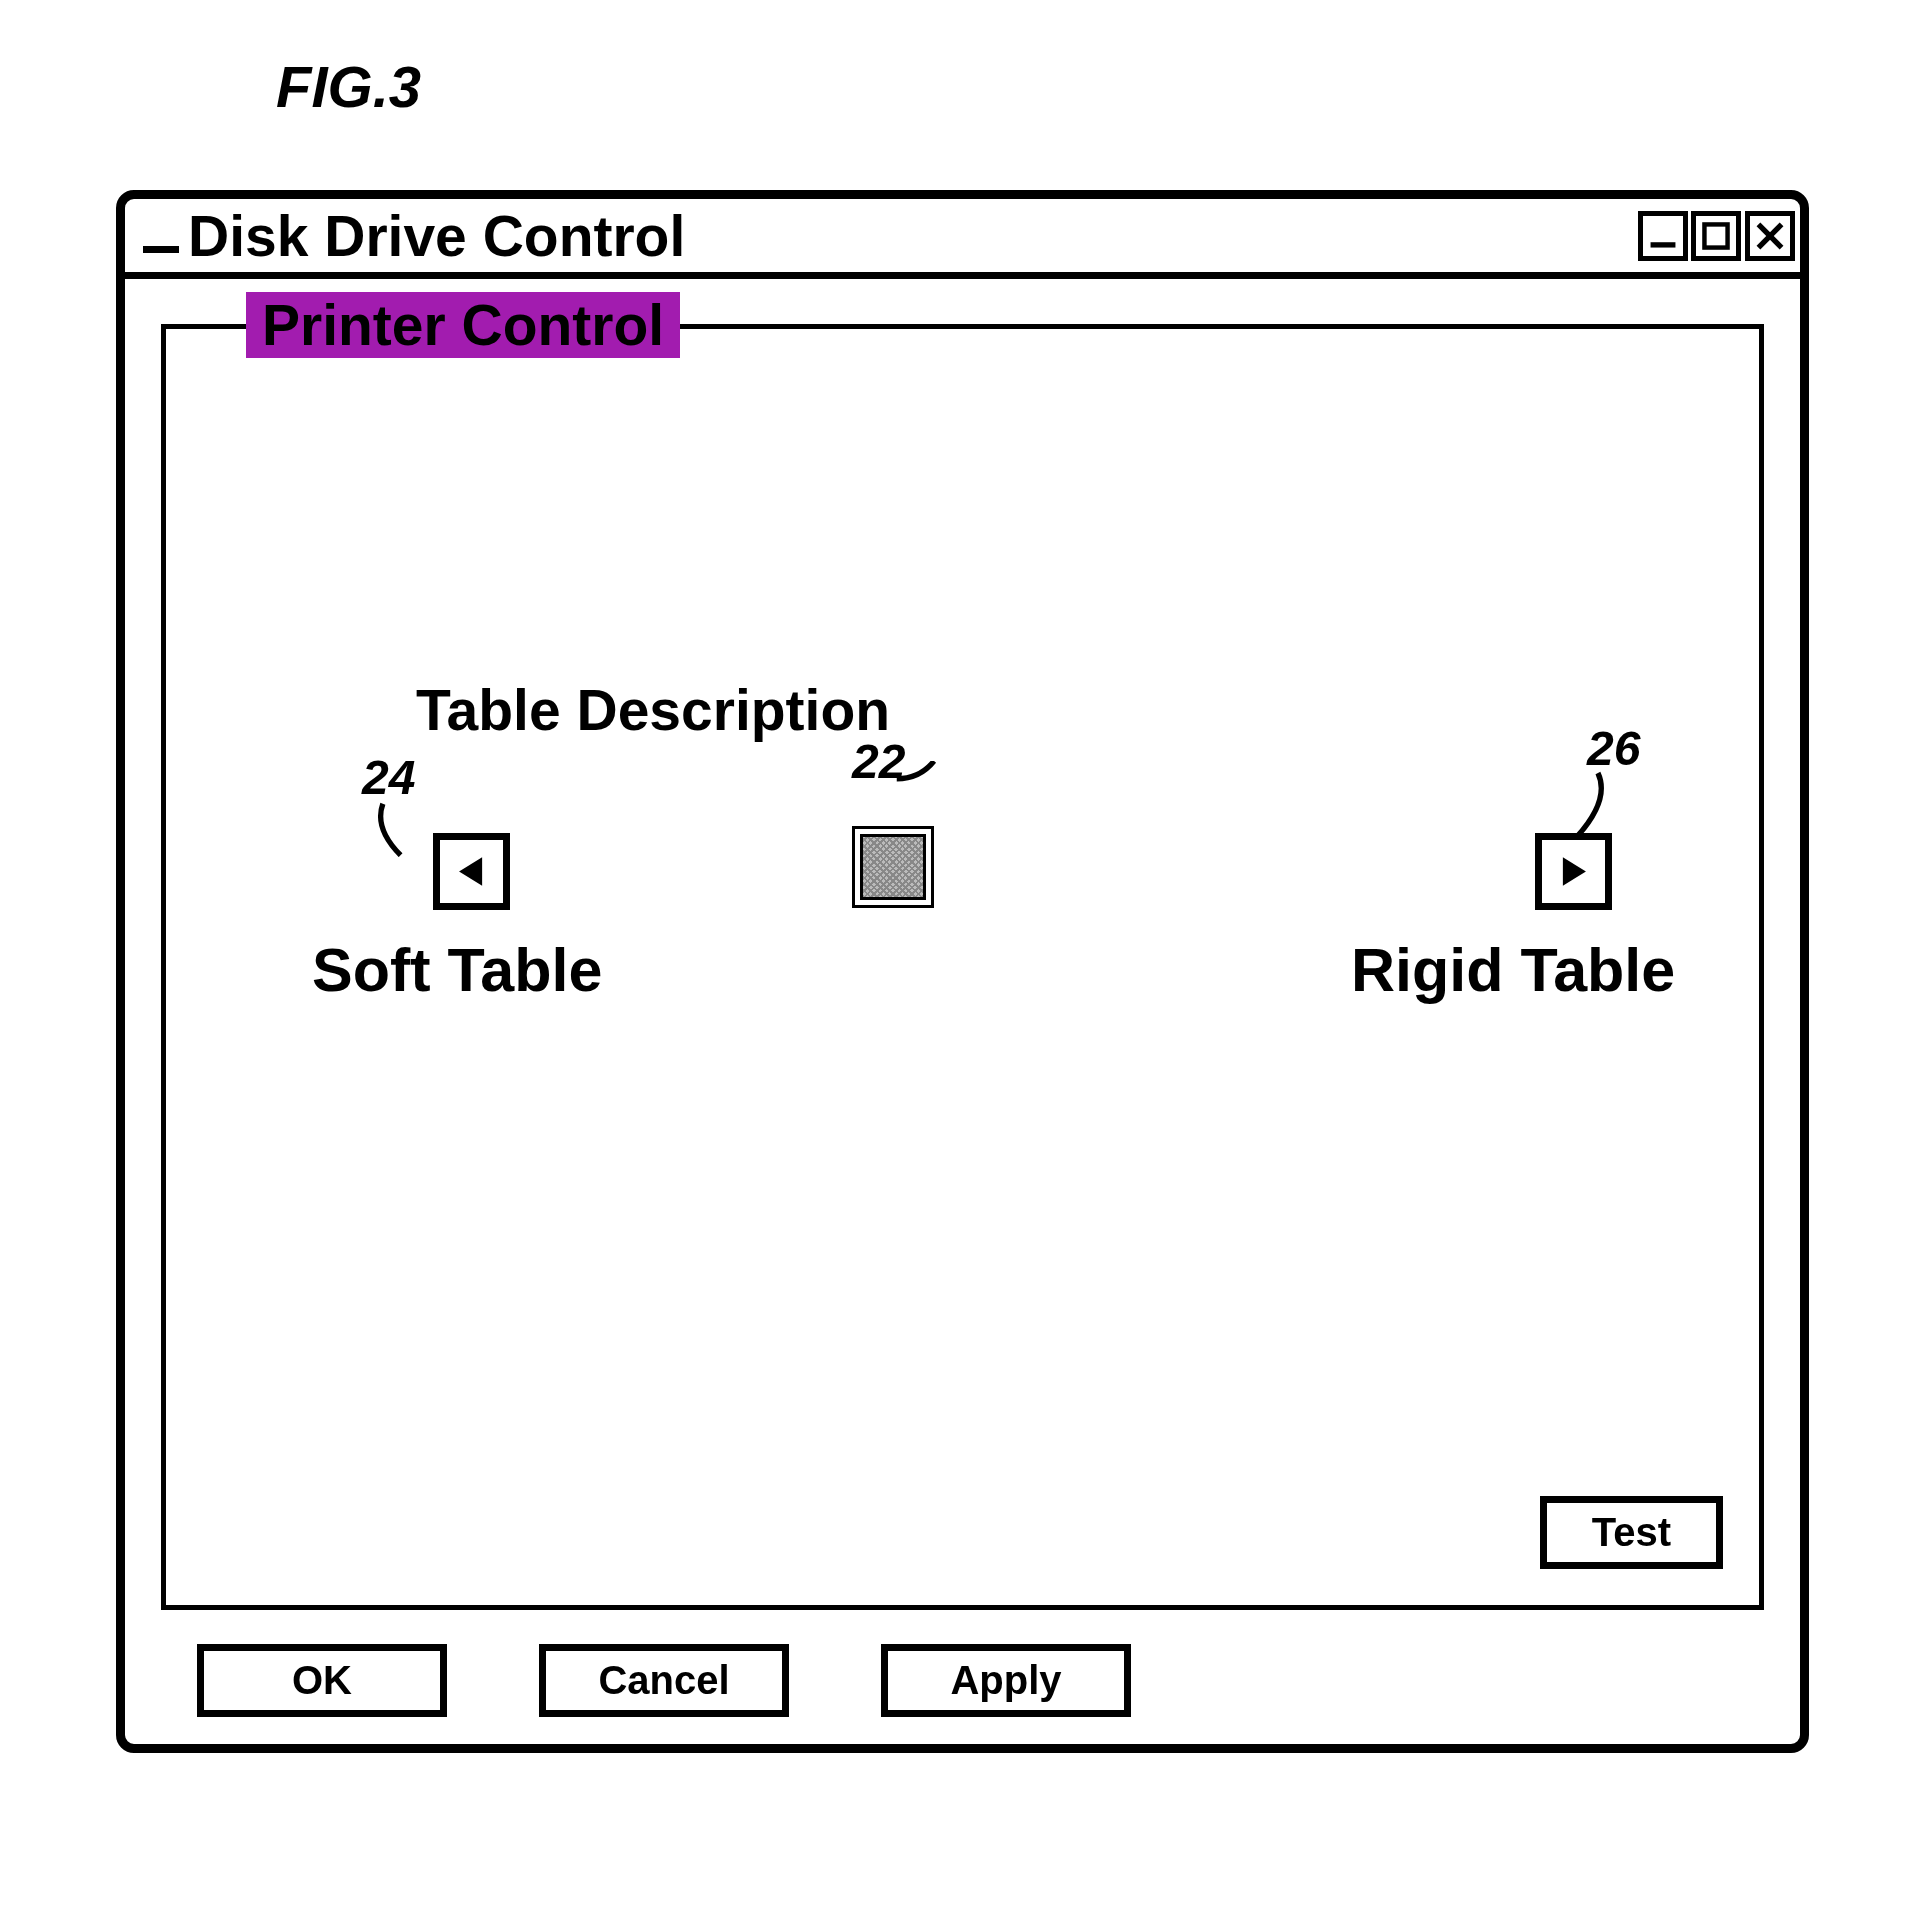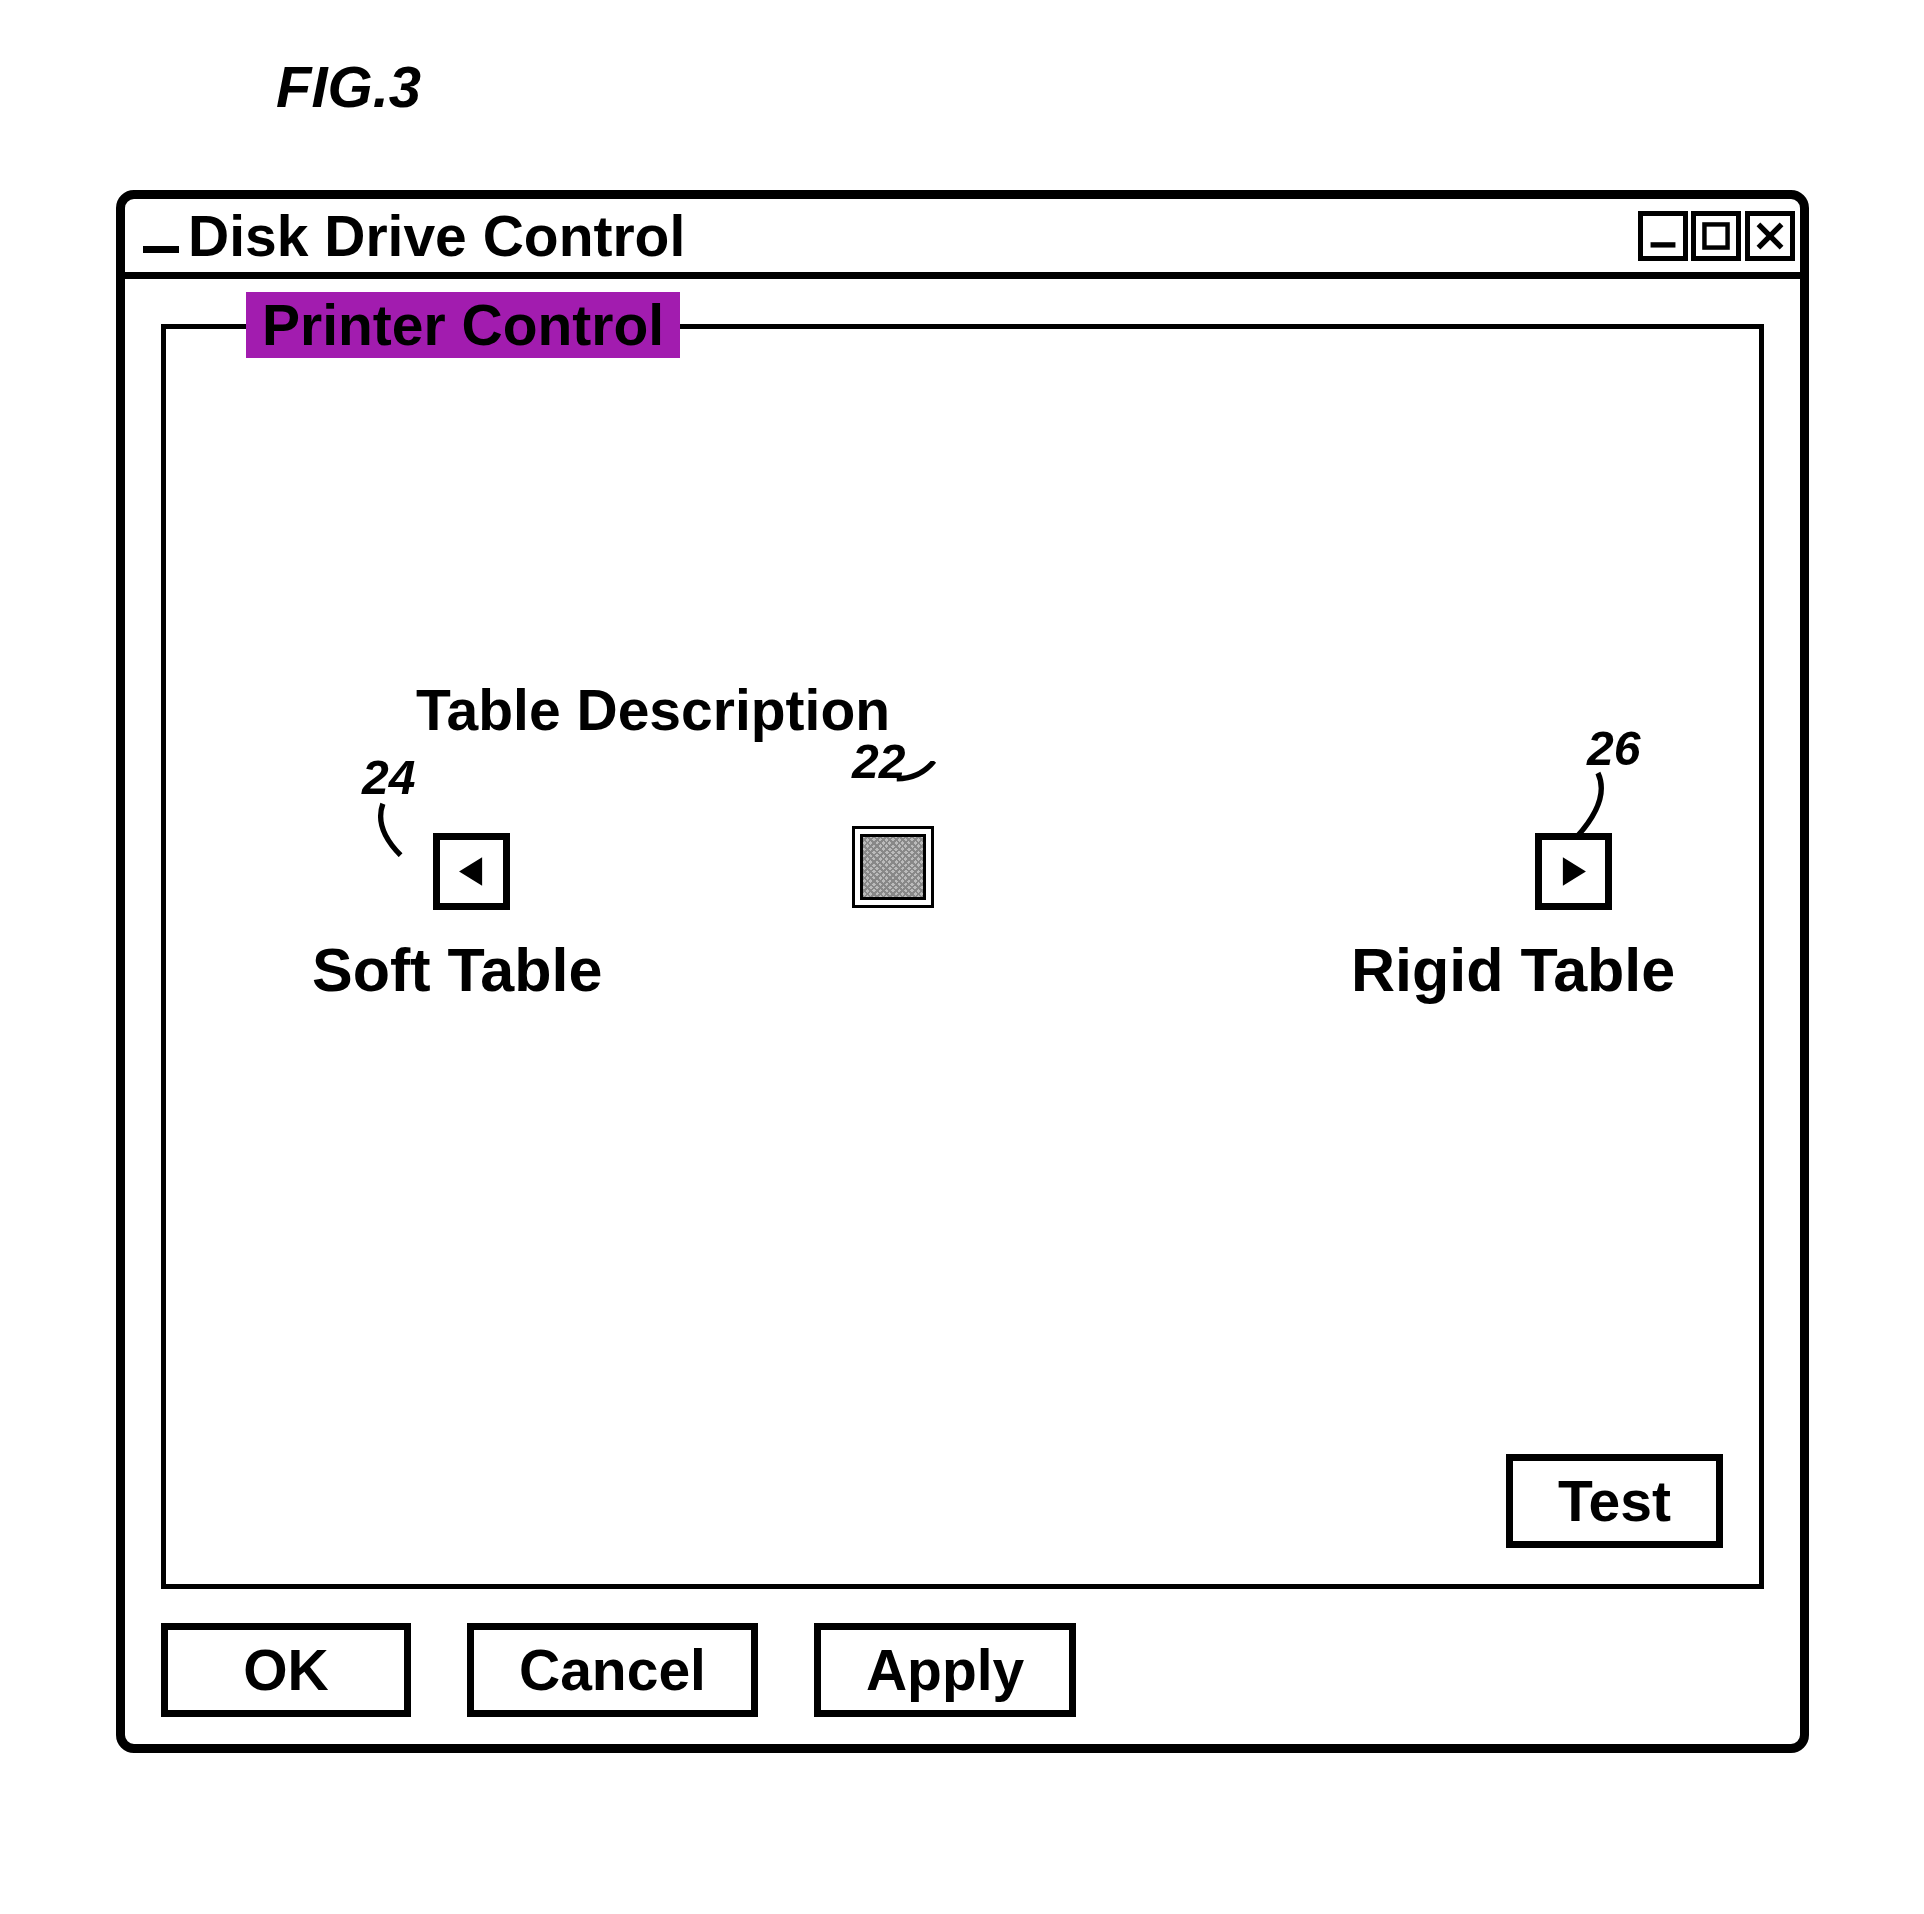--- a/index.html
+++ b/index.html
@@ -149,26 +149,27 @@
       font-size: 61px;
       font-weight: bold;
     }
     .test-button-wrap {
       position: absolute;
       bottom: 36px;
       right: 36px;
     }
     .std-button {
       border: 7.1px solid #000;
-      font-size: 57px;
+      font-size: 40px;
       font-weight: bold;
       padding: 7.1px 45px;
       background: #fff;
       text-align: center;
       display: inline-block;
+      margin-left: 36px;
     }
     .footer-buttons {
       display: flex;
       justify-content: flex-start;
       gap: 56px;
       margin-top: 34px;
     }
     .footer-buttons .std-button { min-width: 250px; }
   </style>
 </head>

